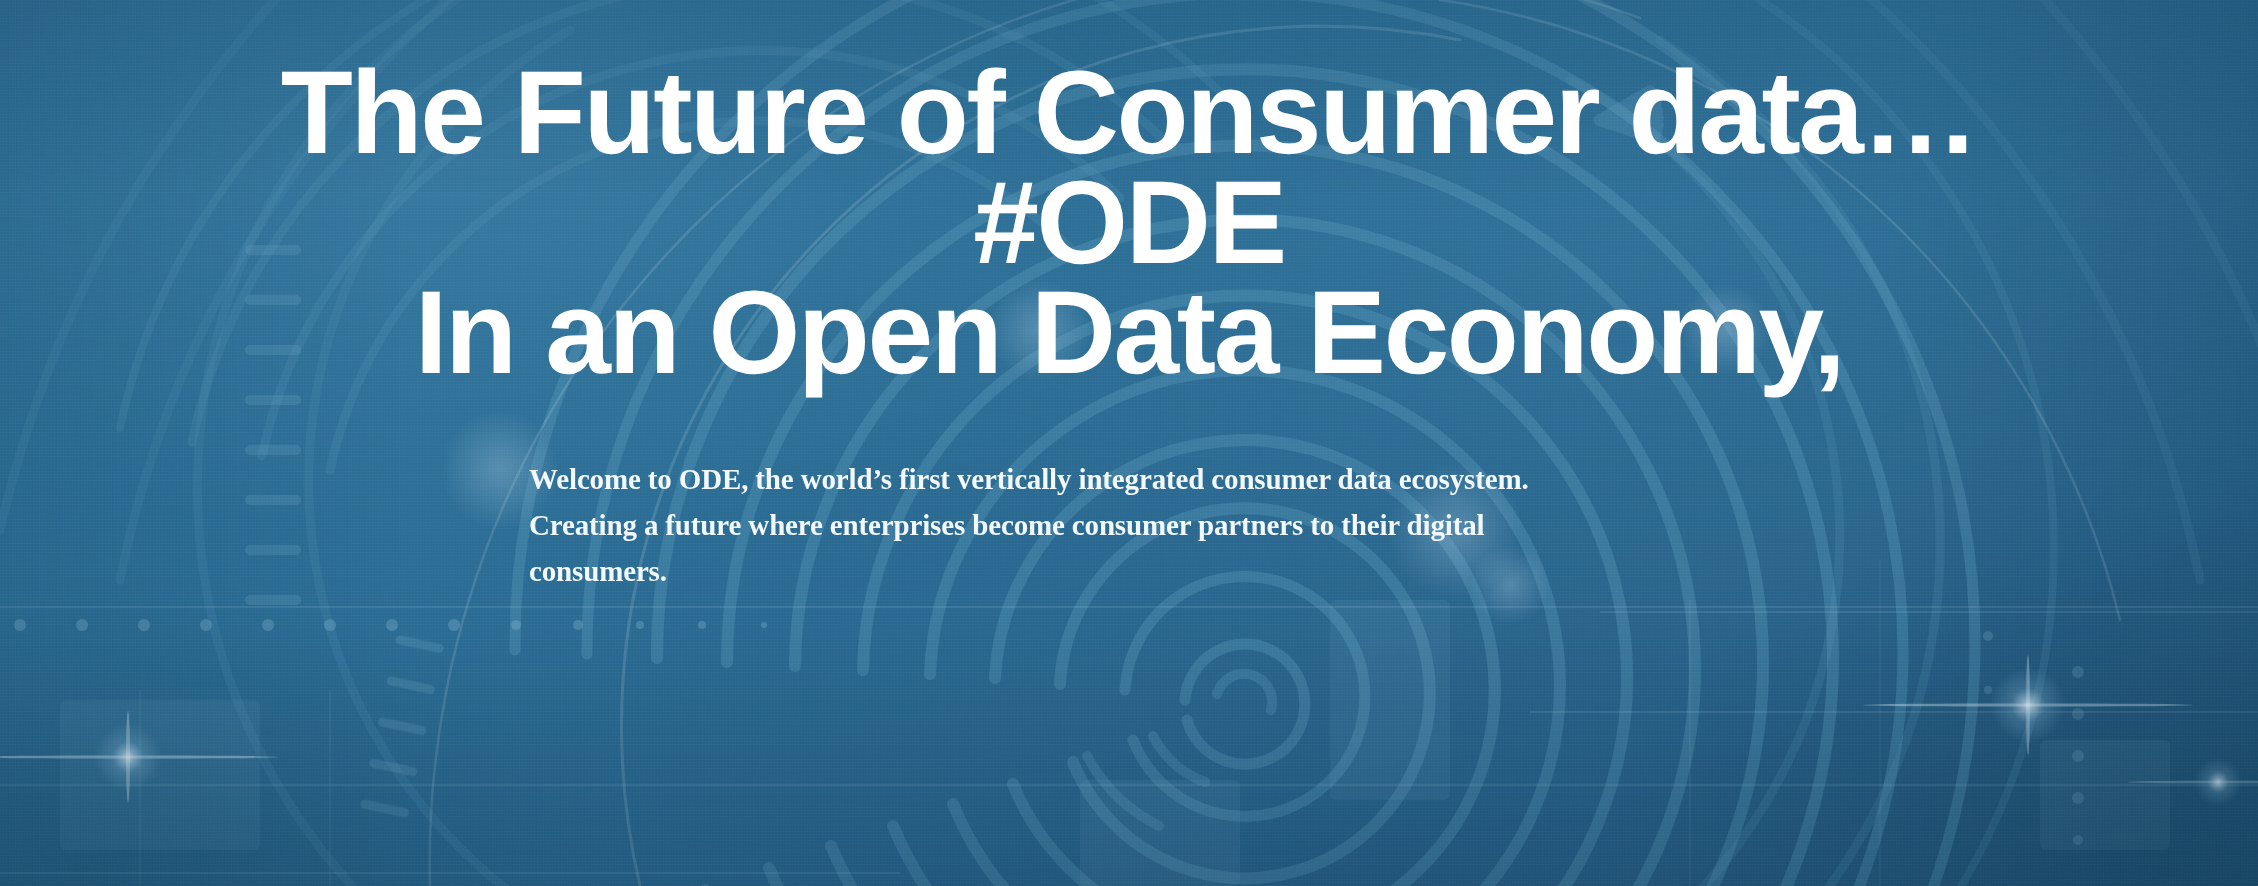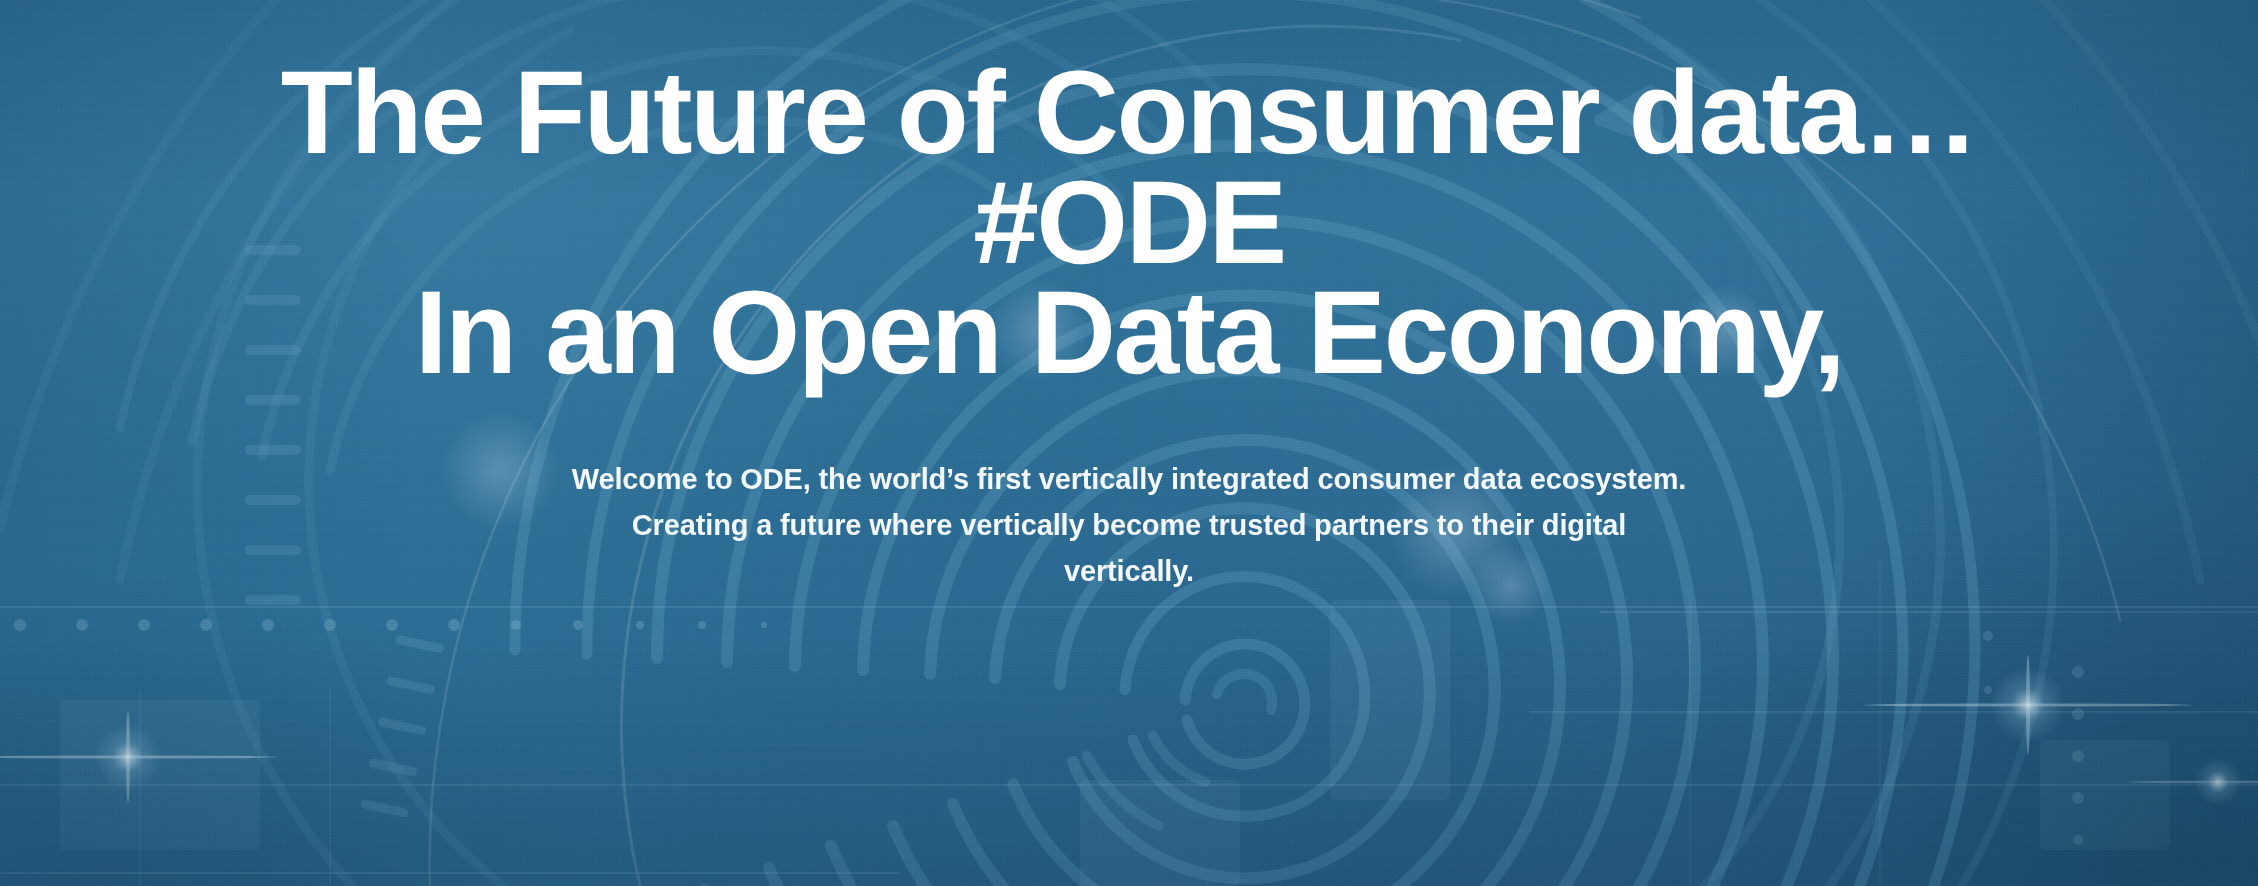--- a/index.html
+++ b/index.html
@@ -76,23 +76,23 @@
   }
 
   #hero-heading .hl {
     display: block;
     white-space: nowrap;
   }
 
   #hero-subtitle {
     margin-top: 68px;
     width: 1200px;
-    text-align: center;
+    text-align: left;
     color: #f2f8fb;
-    font-family: Liberation Sans, sans-serif;
+    font-family: Liberation Serif, serif;
     font-weight: 700;
     font-size: 29px;
     line-height: 46px;
     letter-spacing: -0.15px;
   }
 
   #hero-subtitle .sl { display: block; }
 </style>
 </head>
 <body>
@@ -297,18 +297,18 @@
   <div id="hero-content">
 
     <h1 id="hero-heading">
       <span class="hl">The Future of Consumer data…</span>
       <span class="hl">#ODE</span>
       <span class="hl">In an Open Data Economy,</span>
     </h1>
 
     <p id="hero-subtitle">
       <span class="sl">Welcome to ODE, the world’s first vertically integrated consumer data ecosystem.</span>
-      <span class="sl">Creating a future where vertically become trusted partners to their digital</span>
-      <span class="sl">vertically.</span>
+      <span class="sl">Creating a future where enterprises become consumer partners to their digital</span>
+      <span class="sl">consumers.</span>
     </p>
 
   </div>
 </div>
 
 </body></html>

